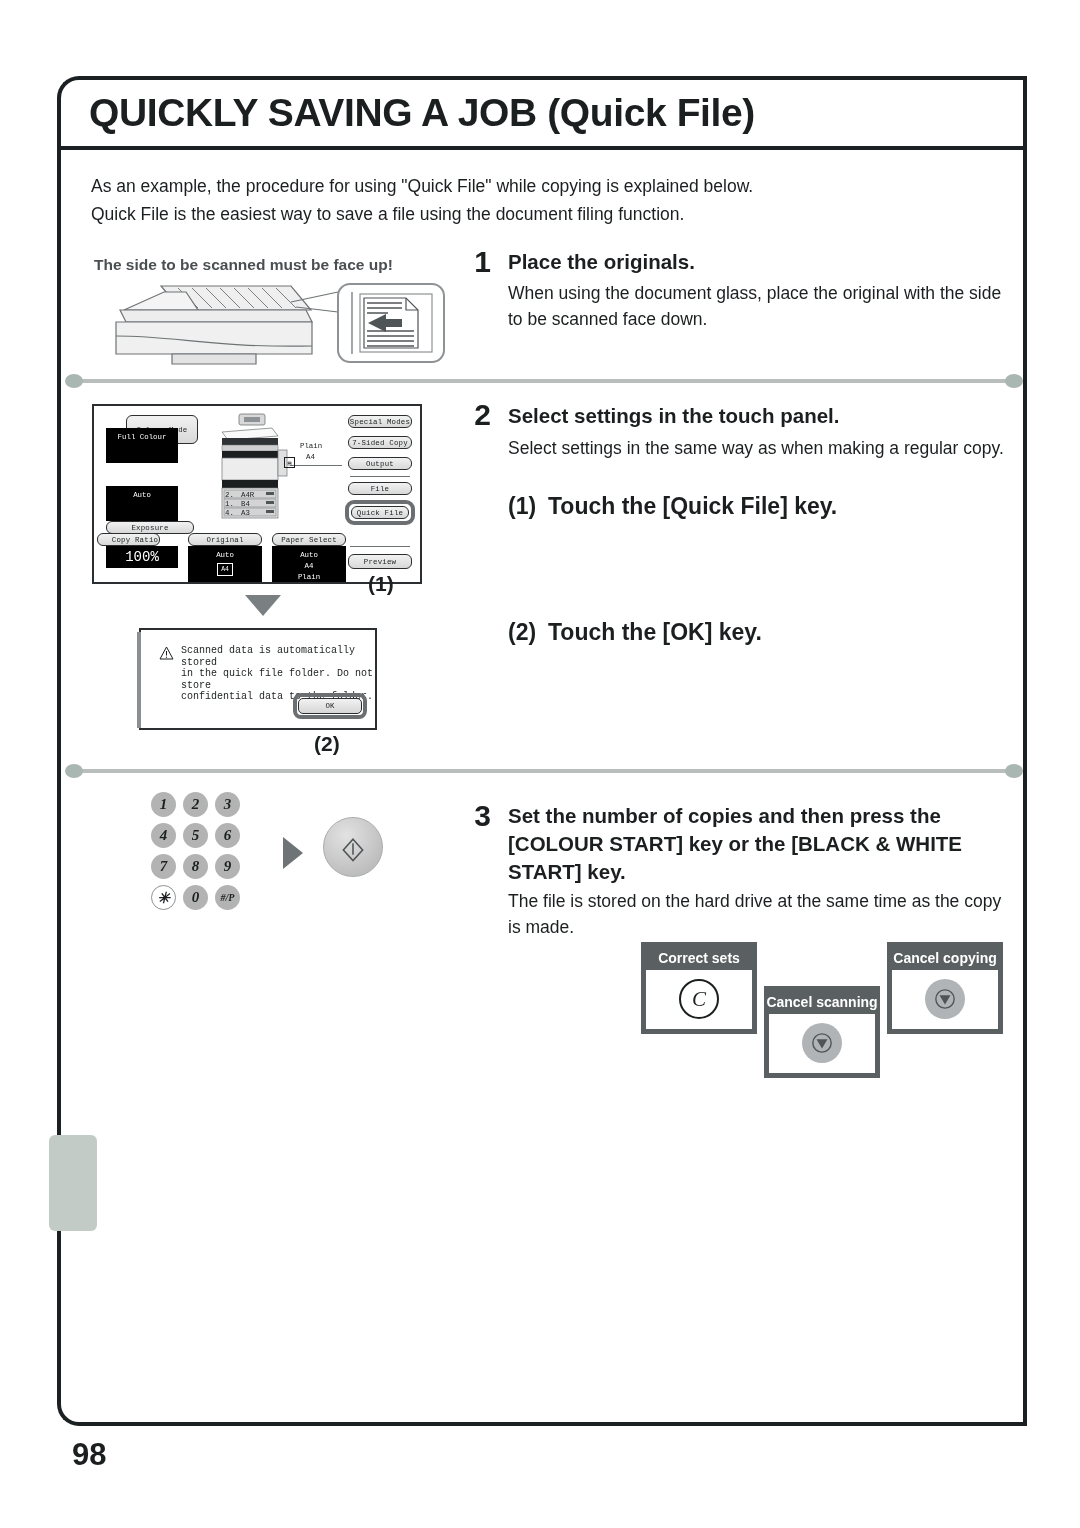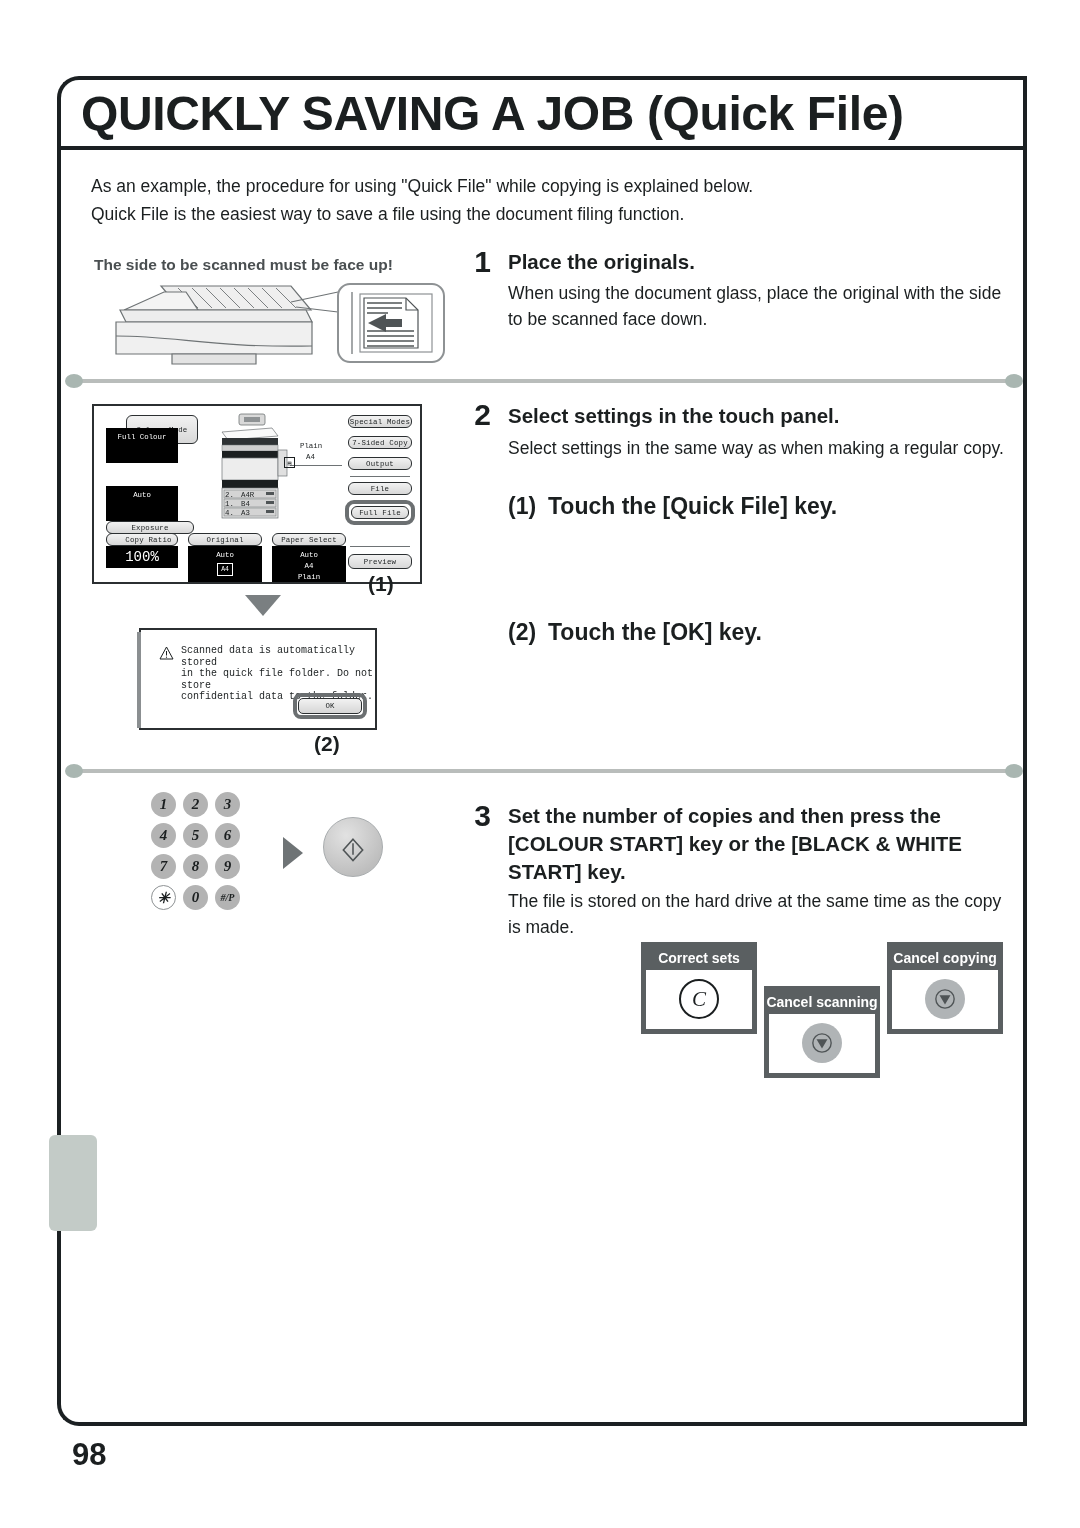--- a/index.html
+++ b/index.html
@@ -51,24 +51,24 @@
     position: absolute;
     left: 0; top: 0;
     width: 100%;
     height: 70px;
     border-bottom: 4px solid #1b2022;
     box-sizing: border-box;
     display: flex;
     align-items: center;
   }
   #page-title {
-    font-size: 48px;
+    font-size: 39px;
     font-weight: bold;
     letter-spacing: -0.4px;
-    padding-left: 20px;
+    padding-left: 28px;
     white-space: nowrap;
   }
 
   
   #intro {
     position: absolute;
     left: 30px;
     top: 92px;
     width: 900px;
     font-size: 17.5px;
@@ -457,21 +457,21 @@
       <span style="font-size:6px;letter-spacing:-0.5px;margin-top:5px;">···▬▬▬▬▬···</span>
     </div>
 
     <div class="tp-key" style="left:12px; top:67px; width:88px; height:13px;margin-top:48px;">
       <span>Exposure</span>
     </div>
     <div class="tp-blackbox" style="left:12px; top:80px; width:72px; height:35px;">
       <span>Auto</span>
     </div>
 
-    <div class="tp-key" style="left:12px; top:127px; width:72px; height:13px;padding-left:13px;">
+    <div class="tp-key" style="left:3px; top:127px; width:63px; height:13px;padding-left:13px;">
       <span>Copy Ratio</span>
     </div>
     <div class="tp-blackbox" style="left:12px; top:140px; width:72px; height:22px; justify-content:center; padding-top:0;">
       <span style="font-size:14px;line-height:22px;">100%</span>
     </div>
 
     <div class="tp-key" style="left:94px; top:127px; width:74px; height:13px;">
       <span>Original</span>
     </div>
     <div class="tp-blackbox" style="left:94px; top:140px; width:74px; height:36px;">
@@ -495,21 +495,21 @@
       <span>7-Sided Copy</span>
     </div>
     <div class="tp-key" style="left:254px; top:51px; width:64px; height:13px;">
       <span>Output</span>
     </div>
     <div class="tp-rule" style="left:256px; top:70px; width:60px;"></div>
     <div class="tp-key" style="left:254px; top:76px; width:64px; height:13px;">
       <span>File</span>
     </div>
     <div class="tp-key" style="left:257px; top:100px; width:58px; height:13px;">
-      <span>Full File</span>
+      <span>Quick File</span>
     </div>
     <div id="quickfile-highlight" style="left:251px; top:94px; width:70px; height:25px;"></div>
     <div class="tp-rule" style="left:256px; top:140px; width:60px;"></div>
     <div class="tp-key" style="left:254px; top:148px; width:64px; height:15px;">
       <span>Preview</span>
     </div>
 
     <svg style="position:absolute; left:120px; top:6px; width:78px; height:112px;" viewBox="0 0 78 112">
       <rect x="25" y="2" width="26" height="11" rx="2" fill="#d9d9d9" stroke="#6e7375" stroke-width="0.8"></rect>
       <polygon points="30,5 46,5 46,10 30,10" fill="#8e9294"></polygon>

